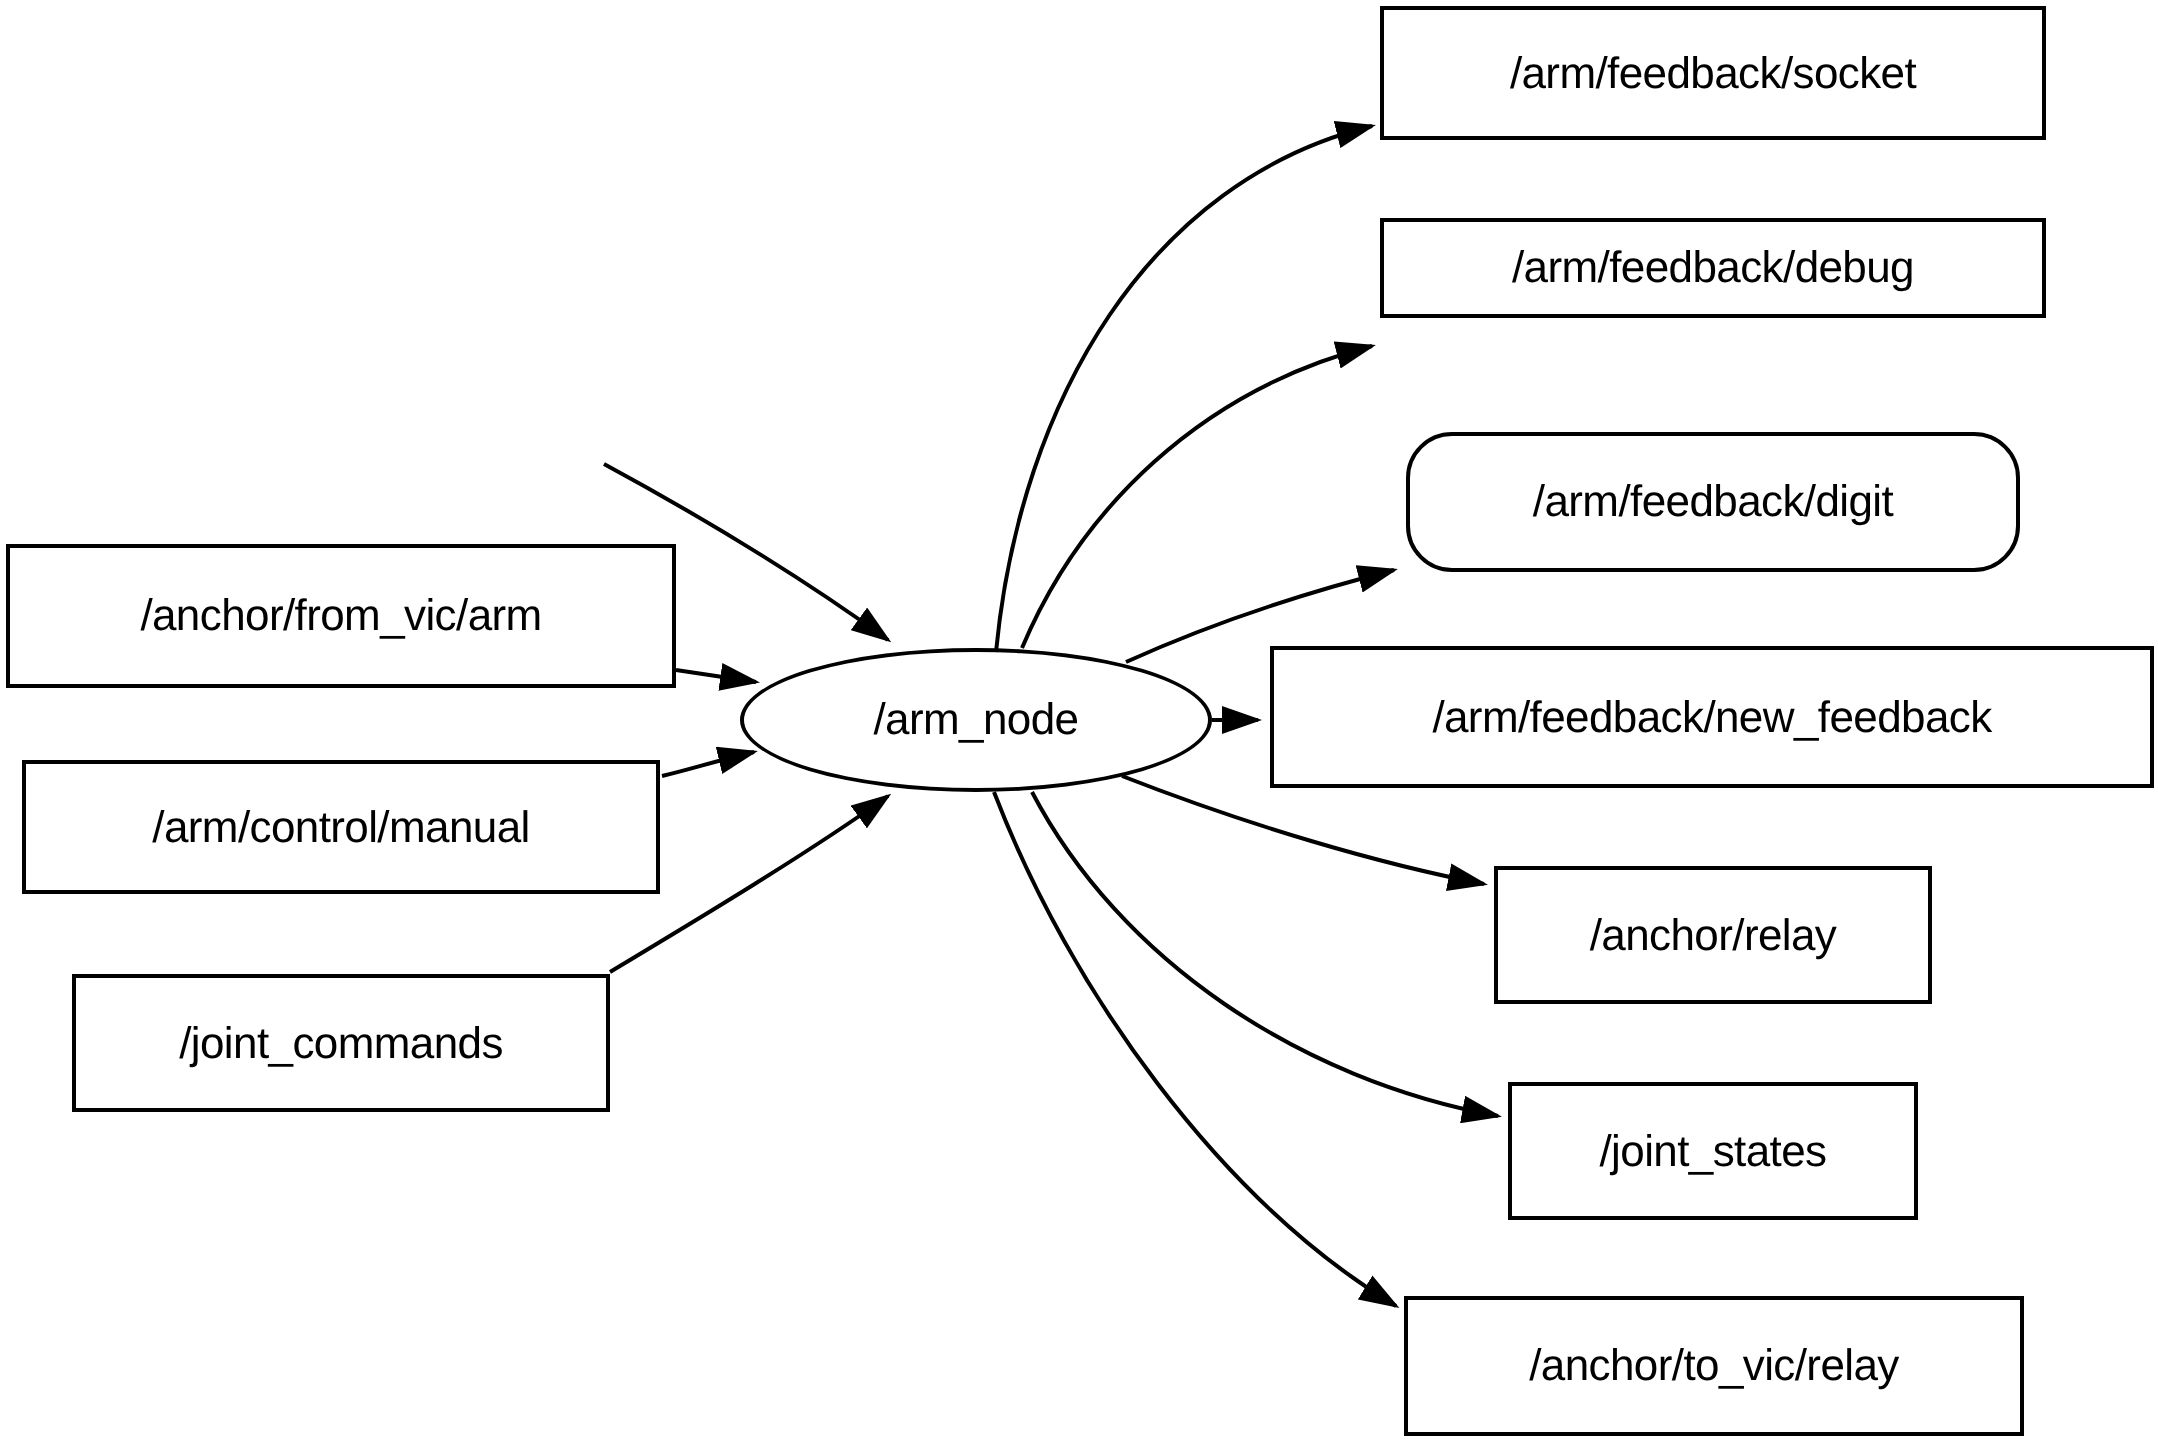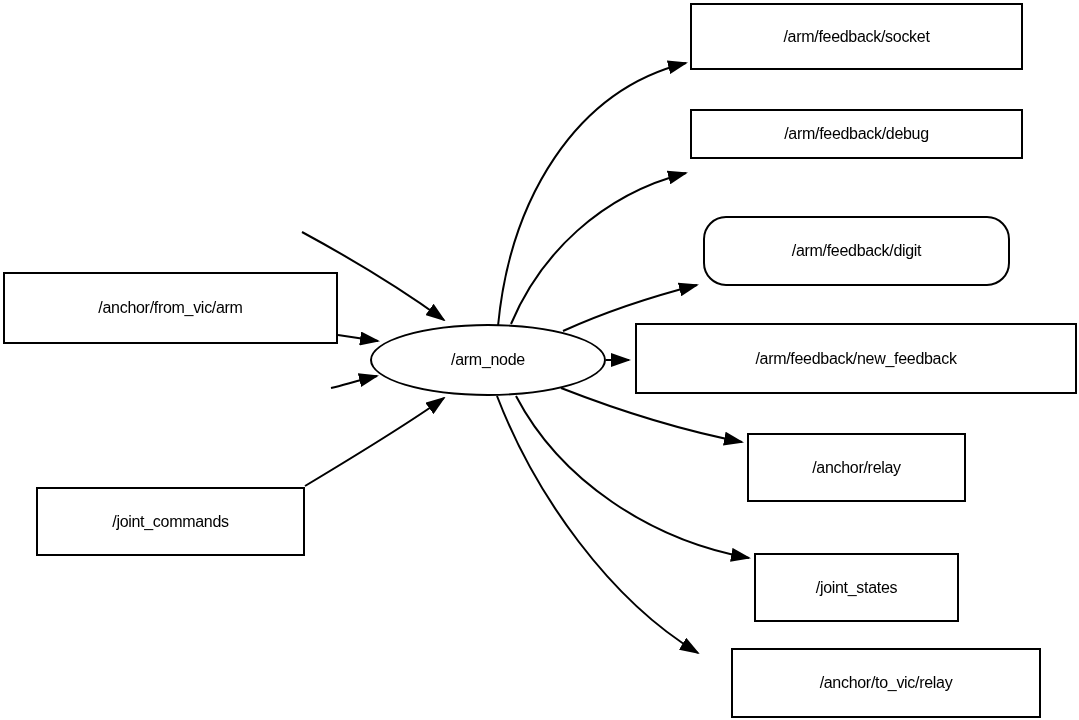--- a/index.html
+++ b/index.html
@@ -16,21 +16,21 @@
     overflow: hidden;
   }
   .node {
     position: absolute;
     box-sizing: border-box;
     border: 2px solid #000000;
     background: #ffffff;
     display: flex;
     align-items: center;
     justify-content: center;
-    font-size: 16px;
+    font-size: 22px;
     color: #000000;
     white-space: nowrap;
     letter-spacing: -0.3px;
   }
   .ellipse {
     border-radius: 50%;
   }
   svg.edges {
     position: absolute;
     left: 0;
@@ -44,20 +44,23 @@
   }
 </style>
 </head>
 <body>
 
 <div class="canvas">
 
   <div class="node" style="left:3px; top:272px; width:335px; height:72px;">
     <span>/anchor/from_vic/arm</span>
   </div>
+  <div class="node" style="left:11px; top:380px; width:319px; height:67px;">
+    <span>/arm/control/manual</span>
+  </div>
   <div class="node" style="left:36px; top:487px; width:269px; height:69px;">
     <span>/joint_commands</span>
   </div>
 
   <div class="node ellipse" style="left:370px; top:324px; width:236px; height:72px;">
     <span>/arm_node</span>
   </div>
 
   <div class="node" style="left:690px; top:3px; width:333px; height:67px;">
     <span>/arm/feedback/socket</span>
@@ -67,24 +70,24 @@
   </div>
   <div class="node" style="left:703px; top:216px; width:307px; height:70px;border-radius:23px;">
     <span>/arm/feedback/digit</span>
   </div>
   <div class="node" style="left:635px; top:323px; width:442px; height:71px;">
     <span>/arm/feedback/new_feedback</span>
   </div>
   <div class="node" style="left:747px; top:433px; width:219px; height:69px;">
     <span>/anchor/relay</span>
   </div>
-  <div class="node" style="left:754px; top:541px; width:205px; height:69px;margin-top:12px;">
+  <div class="node" style="left:754px; top:541px; width:205px; height:69px;">
     <span>/joint_states</span>
   </div>
-  <div class="node" style="left:731px; top:648px; width:310px; height:70px;">
+  <div class="node" style="left:702px; top:648px; width:310px; height:70px;">
     <span>/anchor/to_vic/relay</span>
   </div>
 
   <svg class="edges" width="1079" height="720" viewBox="0 0 1079 720">
     <defs>
       <marker id="arrow" viewBox="0 0 10 7" refX="9" refY="3.5" markerWidth="20" markerHeight="14" markerUnits="userSpaceOnUse" orient="auto">
         <path d="M0,0 L10,3.5 L0,7 Z" fill="#000000"></path>
       </marker>
     </defs>
 

